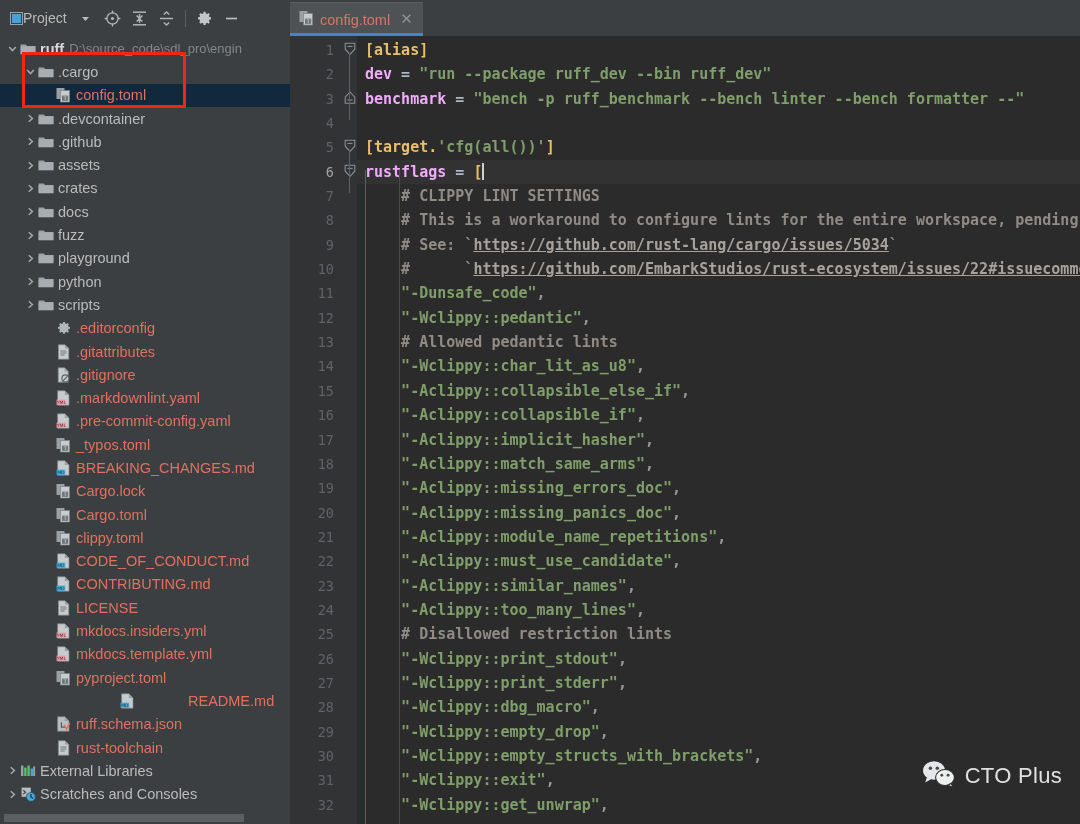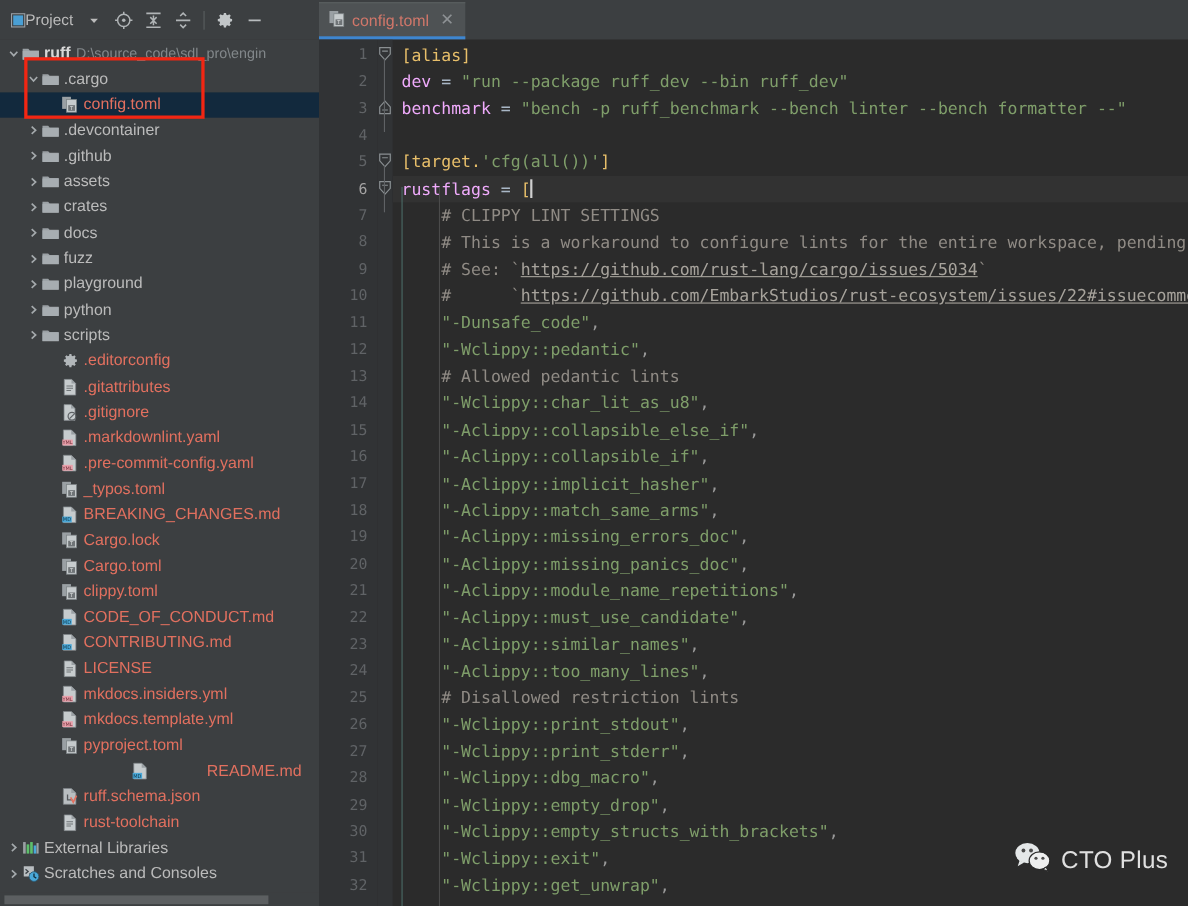--- a/index.html
+++ b/index.html
@@ -85,41 +85,41 @@
     color: #606366; font-size: 13.5px; font-family: "DejaVu Sans Mono", monospace;
   }
   .gnum.cur { color: #a4a3a3; }
   .foldcol { width: 14px; flex: 0 0 14px; background: #313335; position: relative; padding-top: 2px; }
   .fold { height: 24.35px; position: relative; }
   .fold svg { position: absolute; left: 1px; top: 4px; }
   .foldline { position: absolute; left: 6px; width: 1px; background: #5f6265; }
 
   .code {
     flex: 1 1 auto; position: relative; padding-top: 2px;
-    font-family: "DejaVu Sans Mono", monospace; font-size: 15px; overflow: hidden;
+    font-family: "DejaVu Sans Mono", monospace; font-size: 15px; overflow: hidden; font-weight: bold;
   }
   .cline { height: 24.35px; line-height: 24.35px; white-space: pre; padding-left: 8px; position: relative; }
   .cline.cur { background: #323232; }
   .t-section { color: #e8bf6a; }
   .t-key     { color: #f0abfc; }
   .t-op      { color: #a9b7c6; }
   .t-str     { color: #7f9e6a; }
   .t-punct   { color: #9a9a9a; }
   .t-cmt     { color: #908b85; }
   .t-link    { color: #a7a39c; text-decoration: underline; }
   .t-br      { color: #e8bf6a; }
   .caret {
     display: inline-block; width: 2px; height: 17px; background: #d0d0d0;
     vertical-align: -3px; margin-left: 0px;
   }
   .indent-guide { position: absolute; top: 0; bottom: 0; width: 1px; background: #4b4b4b; }
 
   
   .watermark {
-    position: absolute; right: 18px; bottom: 26px; display: flex; align-items: center; gap: 9px;
+    position: absolute; right: 18px; bottom: 32px; display: flex; align-items: center; gap: 9px;
     z-index: 30; opacity: 0.96;
   }
   .watermark .wtext { color: #e8e8e8; font-size: 22px; letter-spacing: 0.3px; }
 </style>
 </head>
 <body>
 
 <div id="app">
 
   <div class="topbar">

